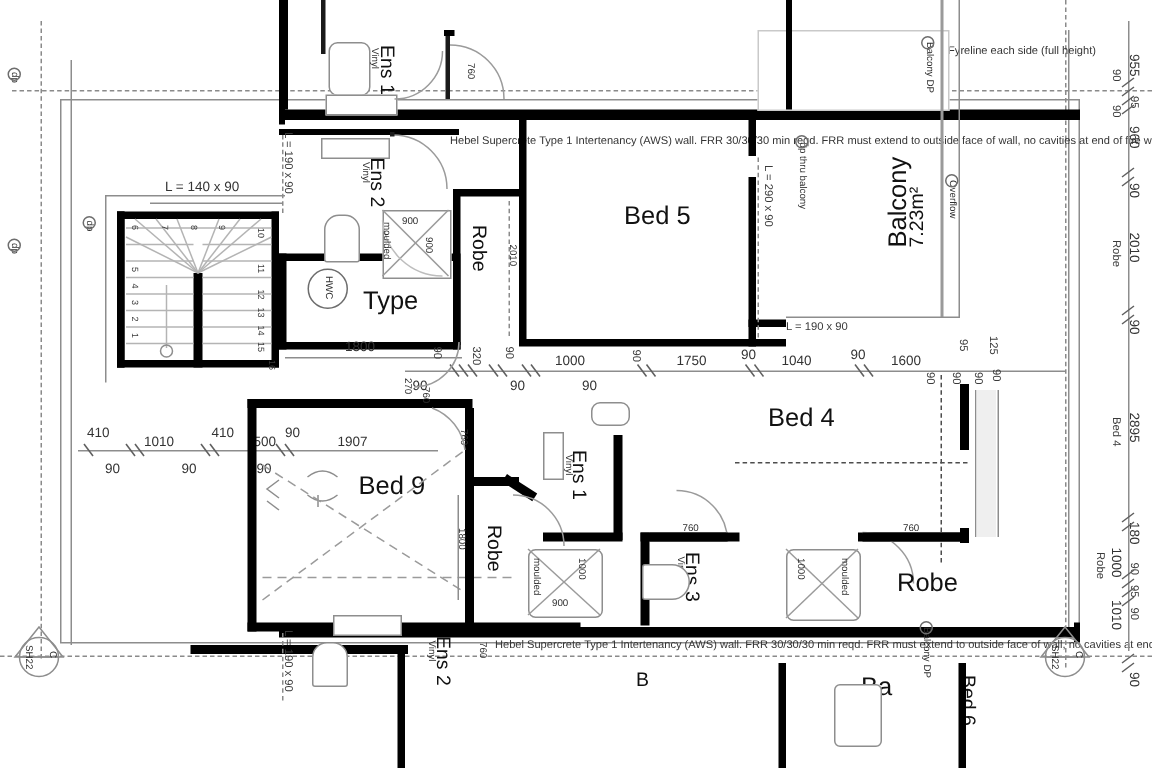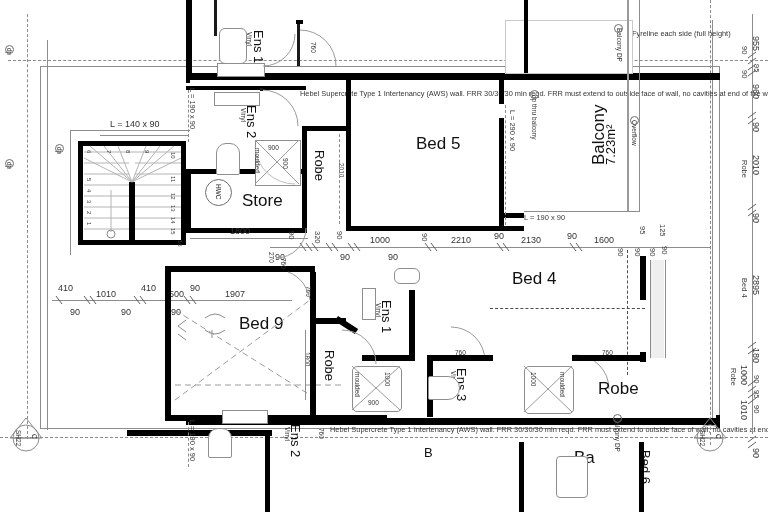--- a/index.html
+++ b/index.html
@@ -125,21 +125,21 @@
   <div class="t tiny vt rot90" style="left:260px;top:148px;">moulded</div>
 
   <svg width="768" height="512">
     <path d="M262,90 A36,36 0 0 1 298,126" fill="none" stroke="#9b9b9b" stroke-width="1"></path>
   </svg>
   <div class="wall-thin" style="left:260px;top:88px;width:3px;height:3px;"></div>
 
   <div class="wall" style="left:186px;top:169px;width:5px;height:64px;"></div>
   <div class="wall" style="left:186px;top:228px;width:121px;height:5px;"></div>
   <div class="wall" style="left:302px;top:169px;width:5px;height:64px;"></div>
-  <div class="t room" style="left:242px;top:192px;">Store</div>
+  <div class="t room" style="left:242px;top:192px;">Type</div>
   <div class="circ" style="left:205px;top:179px;width:25px;height:25px;"></div>
   <div class="t tiny vt rot90" style="left:221px;top:184px;">HWC</div>
   <div class="line-h" style="left:190px;top:238px;width:118px;"></div>
   <div class="t dim" style="left:230px;top:227px;">1800</div>
 
   <div class="wall" style="left:78px;top:141px;width:5px;height:104px;"></div>
   <div class="wall" style="left:78px;top:141px;width:108px;height:5px;"></div>
   <div class="wall" style="left:78px;top:240px;width:108px;height:5px;"></div>
   <div class="wall" style="left:181px;top:141px;width:5px;height:104px;"></div>
   <div class="wall" style="left:129px;top:182px;width:6px;height:63px;"></div>
@@ -201,23 +201,23 @@
   <div class="line-v" style="left:70px;top:130px;height:125px;"></div>
   <div class="line-h" style="left:70px;top:130px;width:120px;"></div>
 
   <div class="line-h" style="left:270px;top:247px;width:440px;"></div>
 
   <div class="t dim-sm vt rot90" style="left:295px;top:231px;">90</div>
   <div class="t dim-sm vt rot90" style="left:321px;top:231px;">320</div>
   <div class="t dim-sm vt rot90" style="left:343px;top:231px;">90</div>
   <div class="t dim" style="left:370px;top:236px;">1000</div>
   <div class="t dim-sm vt rot90" style="left:428px;top:233px;">90</div>
-  <div class="t dim" style="left:451px;top:236px;">2210</div>
+  <div class="t dim" style="left:451px;top:236px;">1750</div>
   <div class="t dim" style="left:494px;top:232px;">90</div>
-  <div class="t dim" style="left:521px;top:236px;">2130</div>
+  <div class="t dim" style="left:521px;top:236px;">1040</div>
   <div class="t dim" style="left:567px;top:232px;">90</div>
   <div class="t dim" style="left:594px;top:236px;">1600</div>
 
   <div class="t dim" style="left:275px;top:253px;">90</div>
   <div class="t dim" style="left:340px;top:253px;">90</div>
   <div class="t dim" style="left:388px;top:253px;">90</div>
 
   <svg width="768" height="512">
     <g stroke="#5f5f5f" stroke-width="1">
       <line x1="300" y1="243" x2="306" y2="251"></line>

